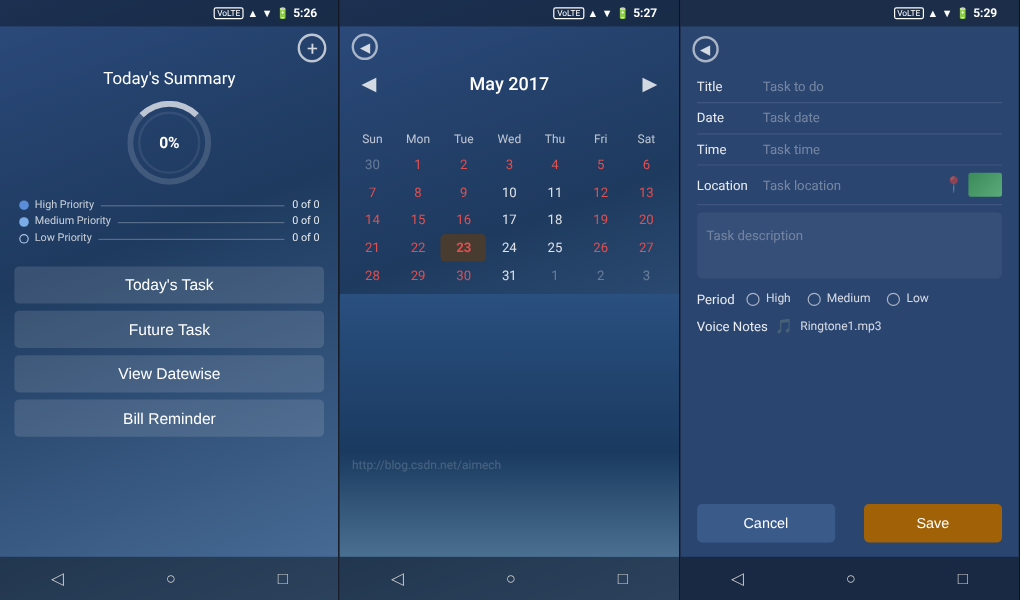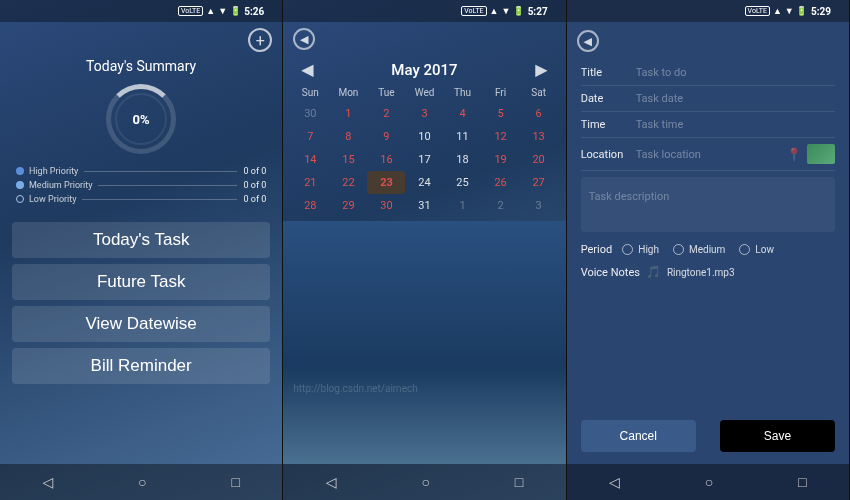--- a/index.html
+++ b/index.html
@@ -146,21 +146,21 @@
       display: flex;
       flex-direction: column;
       gap: 6px;
       padding: 0 12px;
     }
     .menu-btn {
       background: rgba(255,255,255,0.12);
       border: none;
       border-radius: 4px;
       color: #fff;
-      font-size: 17px;
+      font-size: 13px;
       padding: 8px 0;
       text-align: center;
       cursor: pointer;
       width: 100%;
     }
 
     
     .screen2 {
       background: linear-gradient(160deg, #2c4a7c 0%, #1e3a5f 40%, #4a6f9a 100%);
     }
@@ -198,20 +198,21 @@
       cursor: pointer;
       padding: 0 4px;
     }
     .cal-month-title {
       color: #fff;
       font-size: 15px;
       font-weight: 500;
     }
     .cal-grid {
       padding: 0 8px;
+      margin-top: 24px;
     }
     .cal-row {
       display: grid;
       grid-template-columns: repeat(7, 1fr);
       text-align: center;
     }
     .cal-head-cell {
       color: rgba(255,255,255,0.7);
       font-size: 10px;
       padding: 4px 0;
@@ -361,21 +362,21 @@
       border: none;
       font-size: 12px;
       font-weight: 500;
       cursor: pointer;
     }
     .cancel-btn {
       background: #3a5a8a;
       color: #fff;
     }
     .save-btn {
-      background: #000000;
+      background: #a16207;
       color: #fff;
     }
 
     
     .watermark {
       position: absolute;
       color: rgba(255,255,255,0.18);
       font-size: 10px;
       pointer-events: none;
       z-index: 10;

